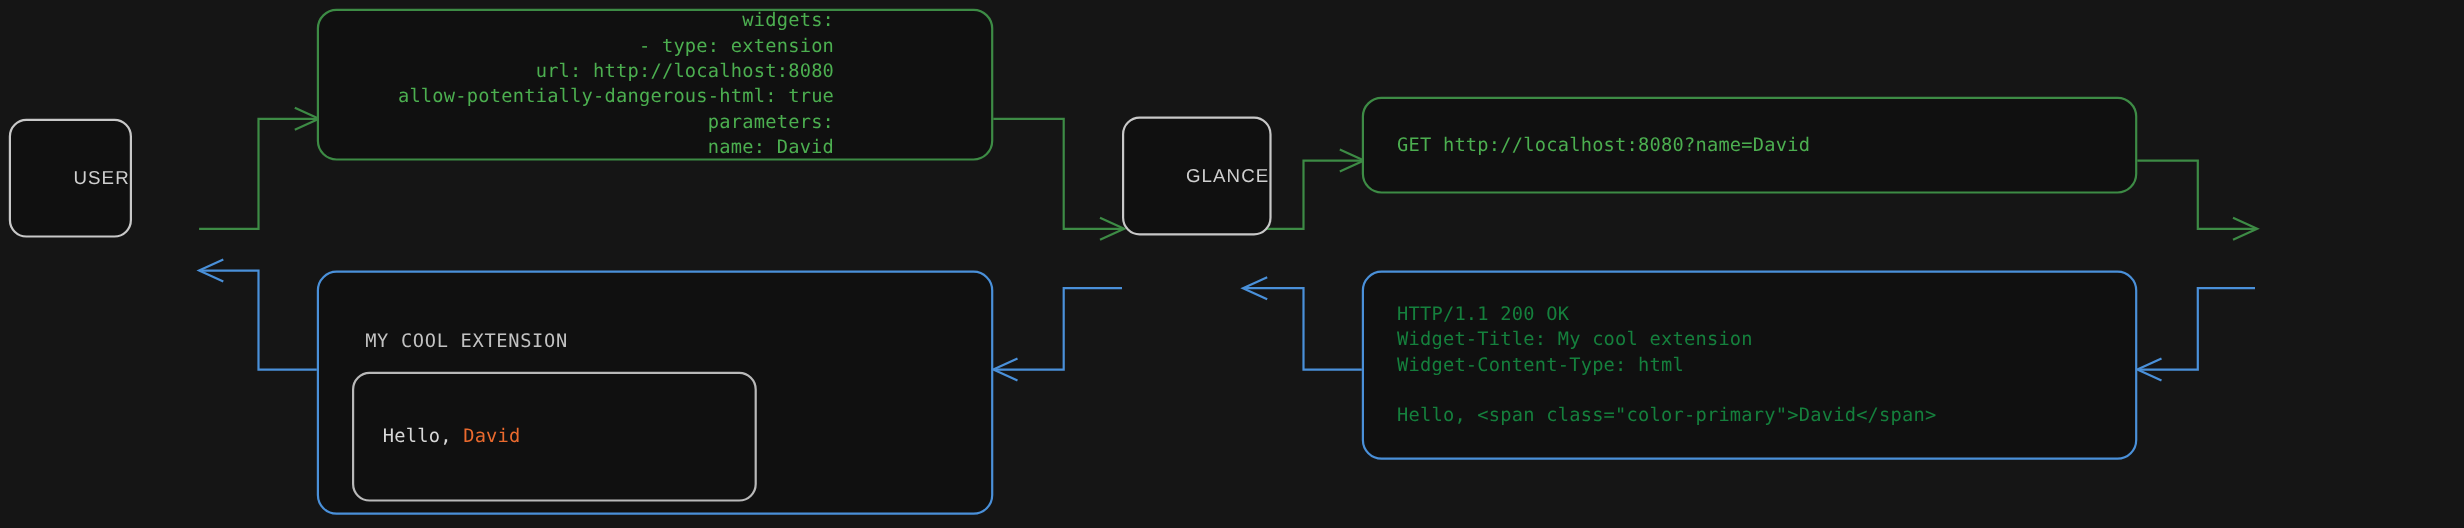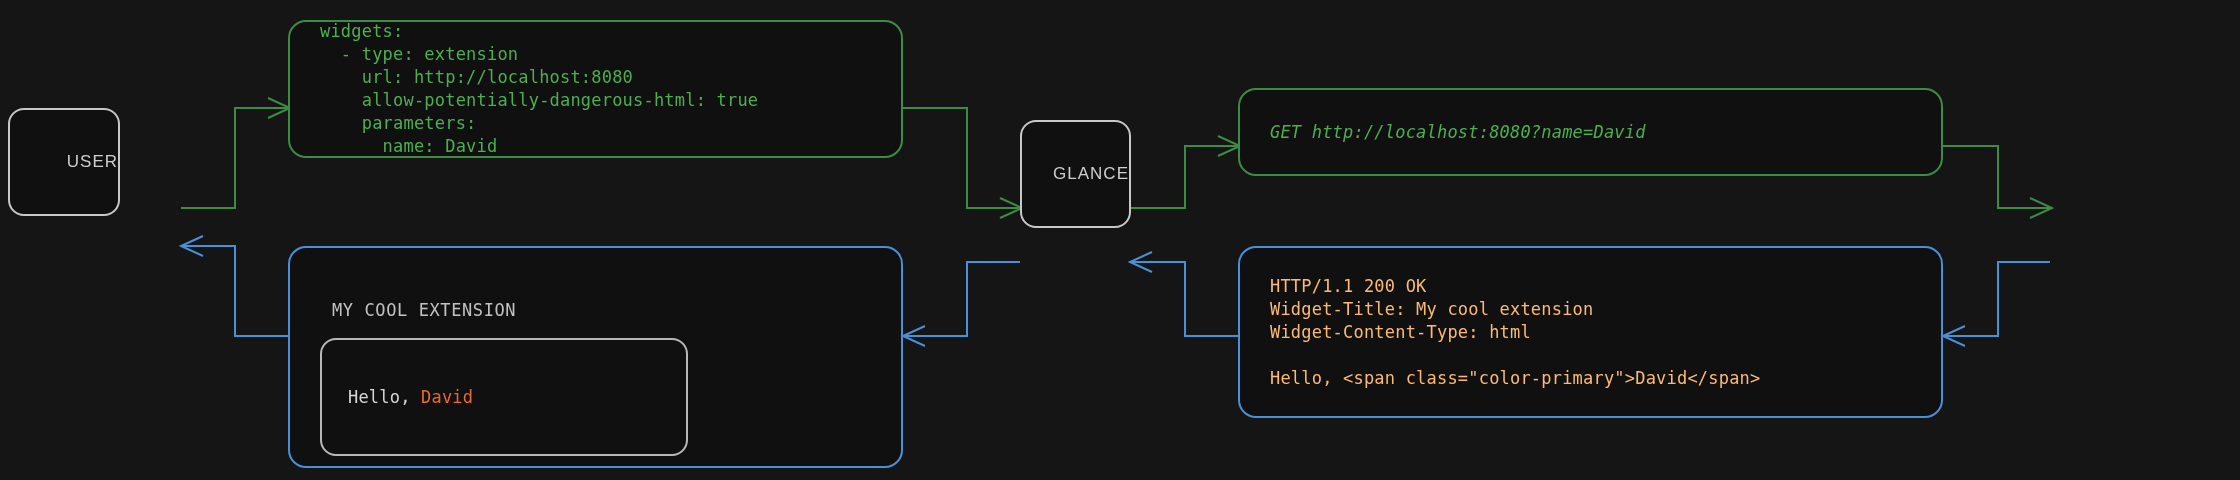--- a/index.html
+++ b/index.html
@@ -56,21 +56,21 @@
 
   .code {
     white-space: pre;
     font-family: "DejaVu Sans Mono", monospace;
     font-size: 17px;
     line-height: 23px;
     padding-left: 30px;
     letter-spacing: 0.2px;
   }
   .code.green { color: #4caf50; }
-  .code.blue  { color: #fdba74; }
+  .code.blue  { color: #15803d; }
 
   
   .widget-inner {
     position: absolute;
     box-sizing: border-box;
     border: 2px solid #b9b9b9;
     border-radius: 16px;
     background: #101010;
   }
   .widget-title {
@@ -143,35 +143,35 @@
     <path class="head blue" d="M 925 326 L 903 336 L 925 346"></path>
 
     <path class="wire blue" d="M 288 336 L 235 336 L 235 246 L 183 246"></path>
     <path class="head blue" d="M 203 236 L 181 246 L 203 256"></path>
   </svg>
 
   <div class="node" style="left:8px; top:108px; width:112px; height:108px;">
     <span class="node-label sans">USER</span>
   </div>
 
-  <div class="node" style="left:1020px; top:120px; width:111px; height:108px;">
+  <div class="node" style="left:1020px; top:106px; width:136px; height:108px;">
     <span class="node-label sans">GLANCE</span>
   </div>
 
 
-  <div class="bubble green" style="left:288px; top:20px; width:615px; height:138px;">
+  <div class="bubble green" style="left:288px; top:8px; width:615px; height:138px;text-align:right;">
     <div class="code green">widgets:
   - type: extension
     url: http://localhost:8080
     allow-potentially-dangerous-html: true
     parameters:
       name: David</div>
   </div>
 
-  <div class="bubble green" style="left:1238px; top:88px; width:705px; height:88px;font-style:italic;">
+  <div class="bubble green" style="left:1238px; top:88px; width:705px; height:88px;">
     <div class="code green">GET http://localhost:8080?name=David</div>
   </div>
 
   <div class="bubble blue" style="left:1238px; top:246px; width:705px; height:172px;">
     <div class="code blue">HTTP/1.1 200 OK
 Widget-Title: My cool extension
 Widget-Content-Type: html
 
 Hello, &lt;span class="color-primary"&gt;David&lt;/span&gt;</div>
   </div>

